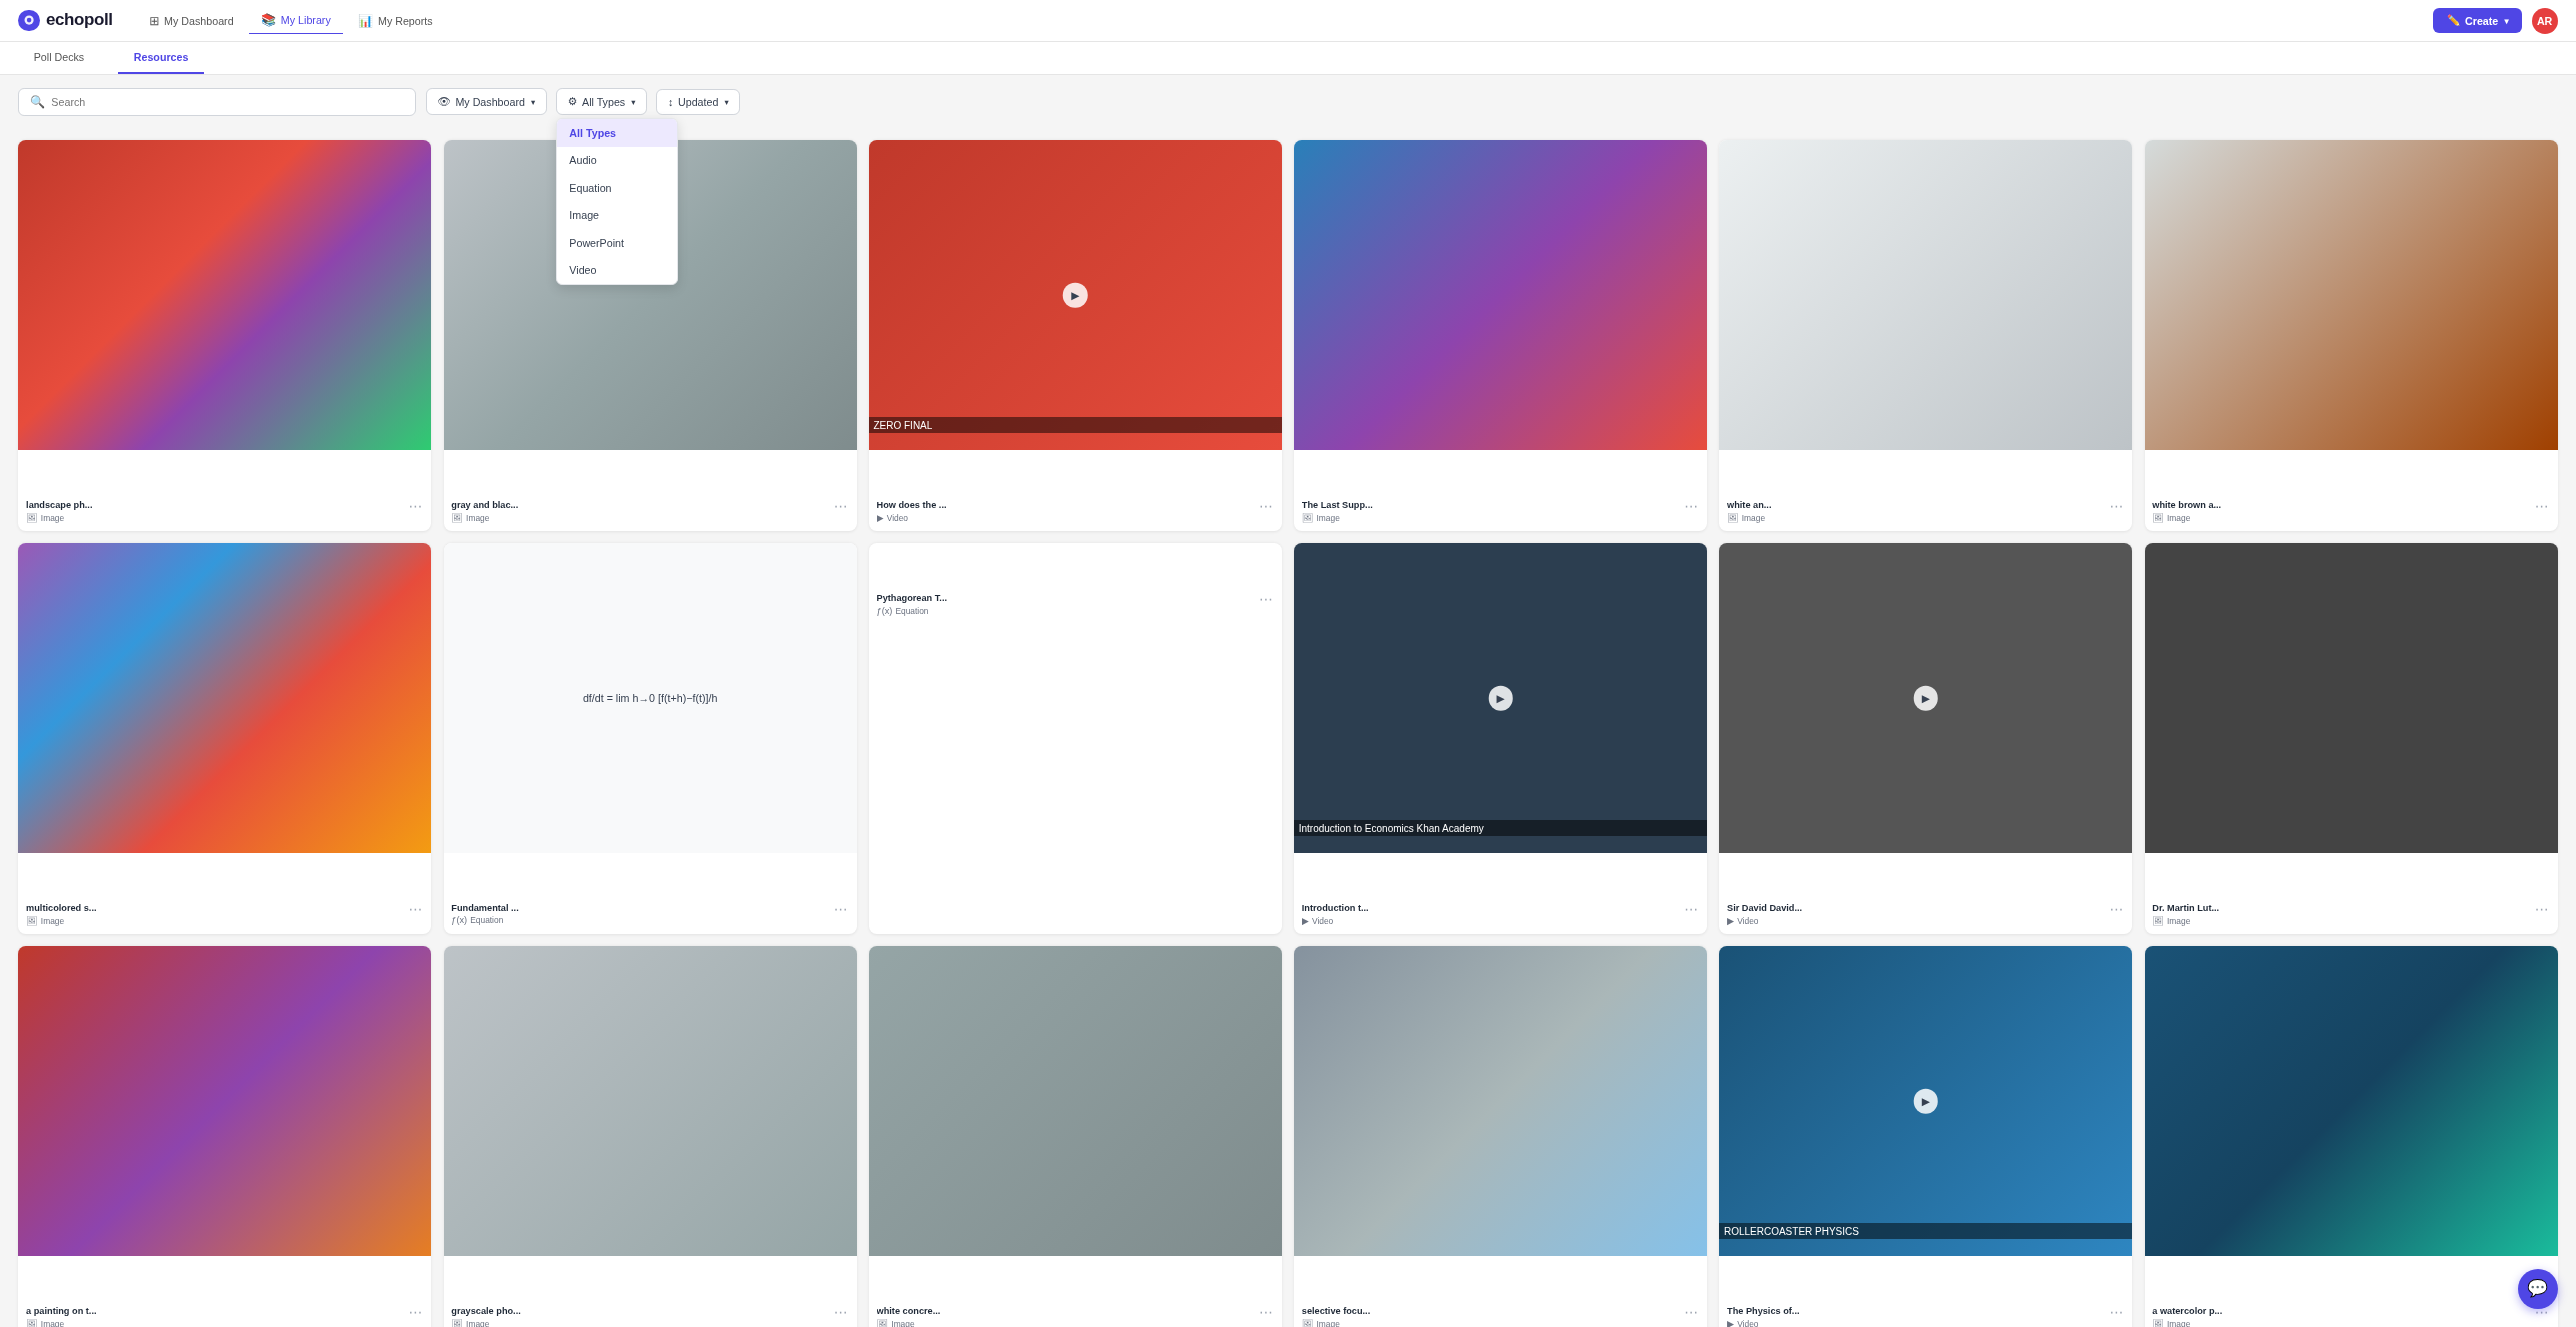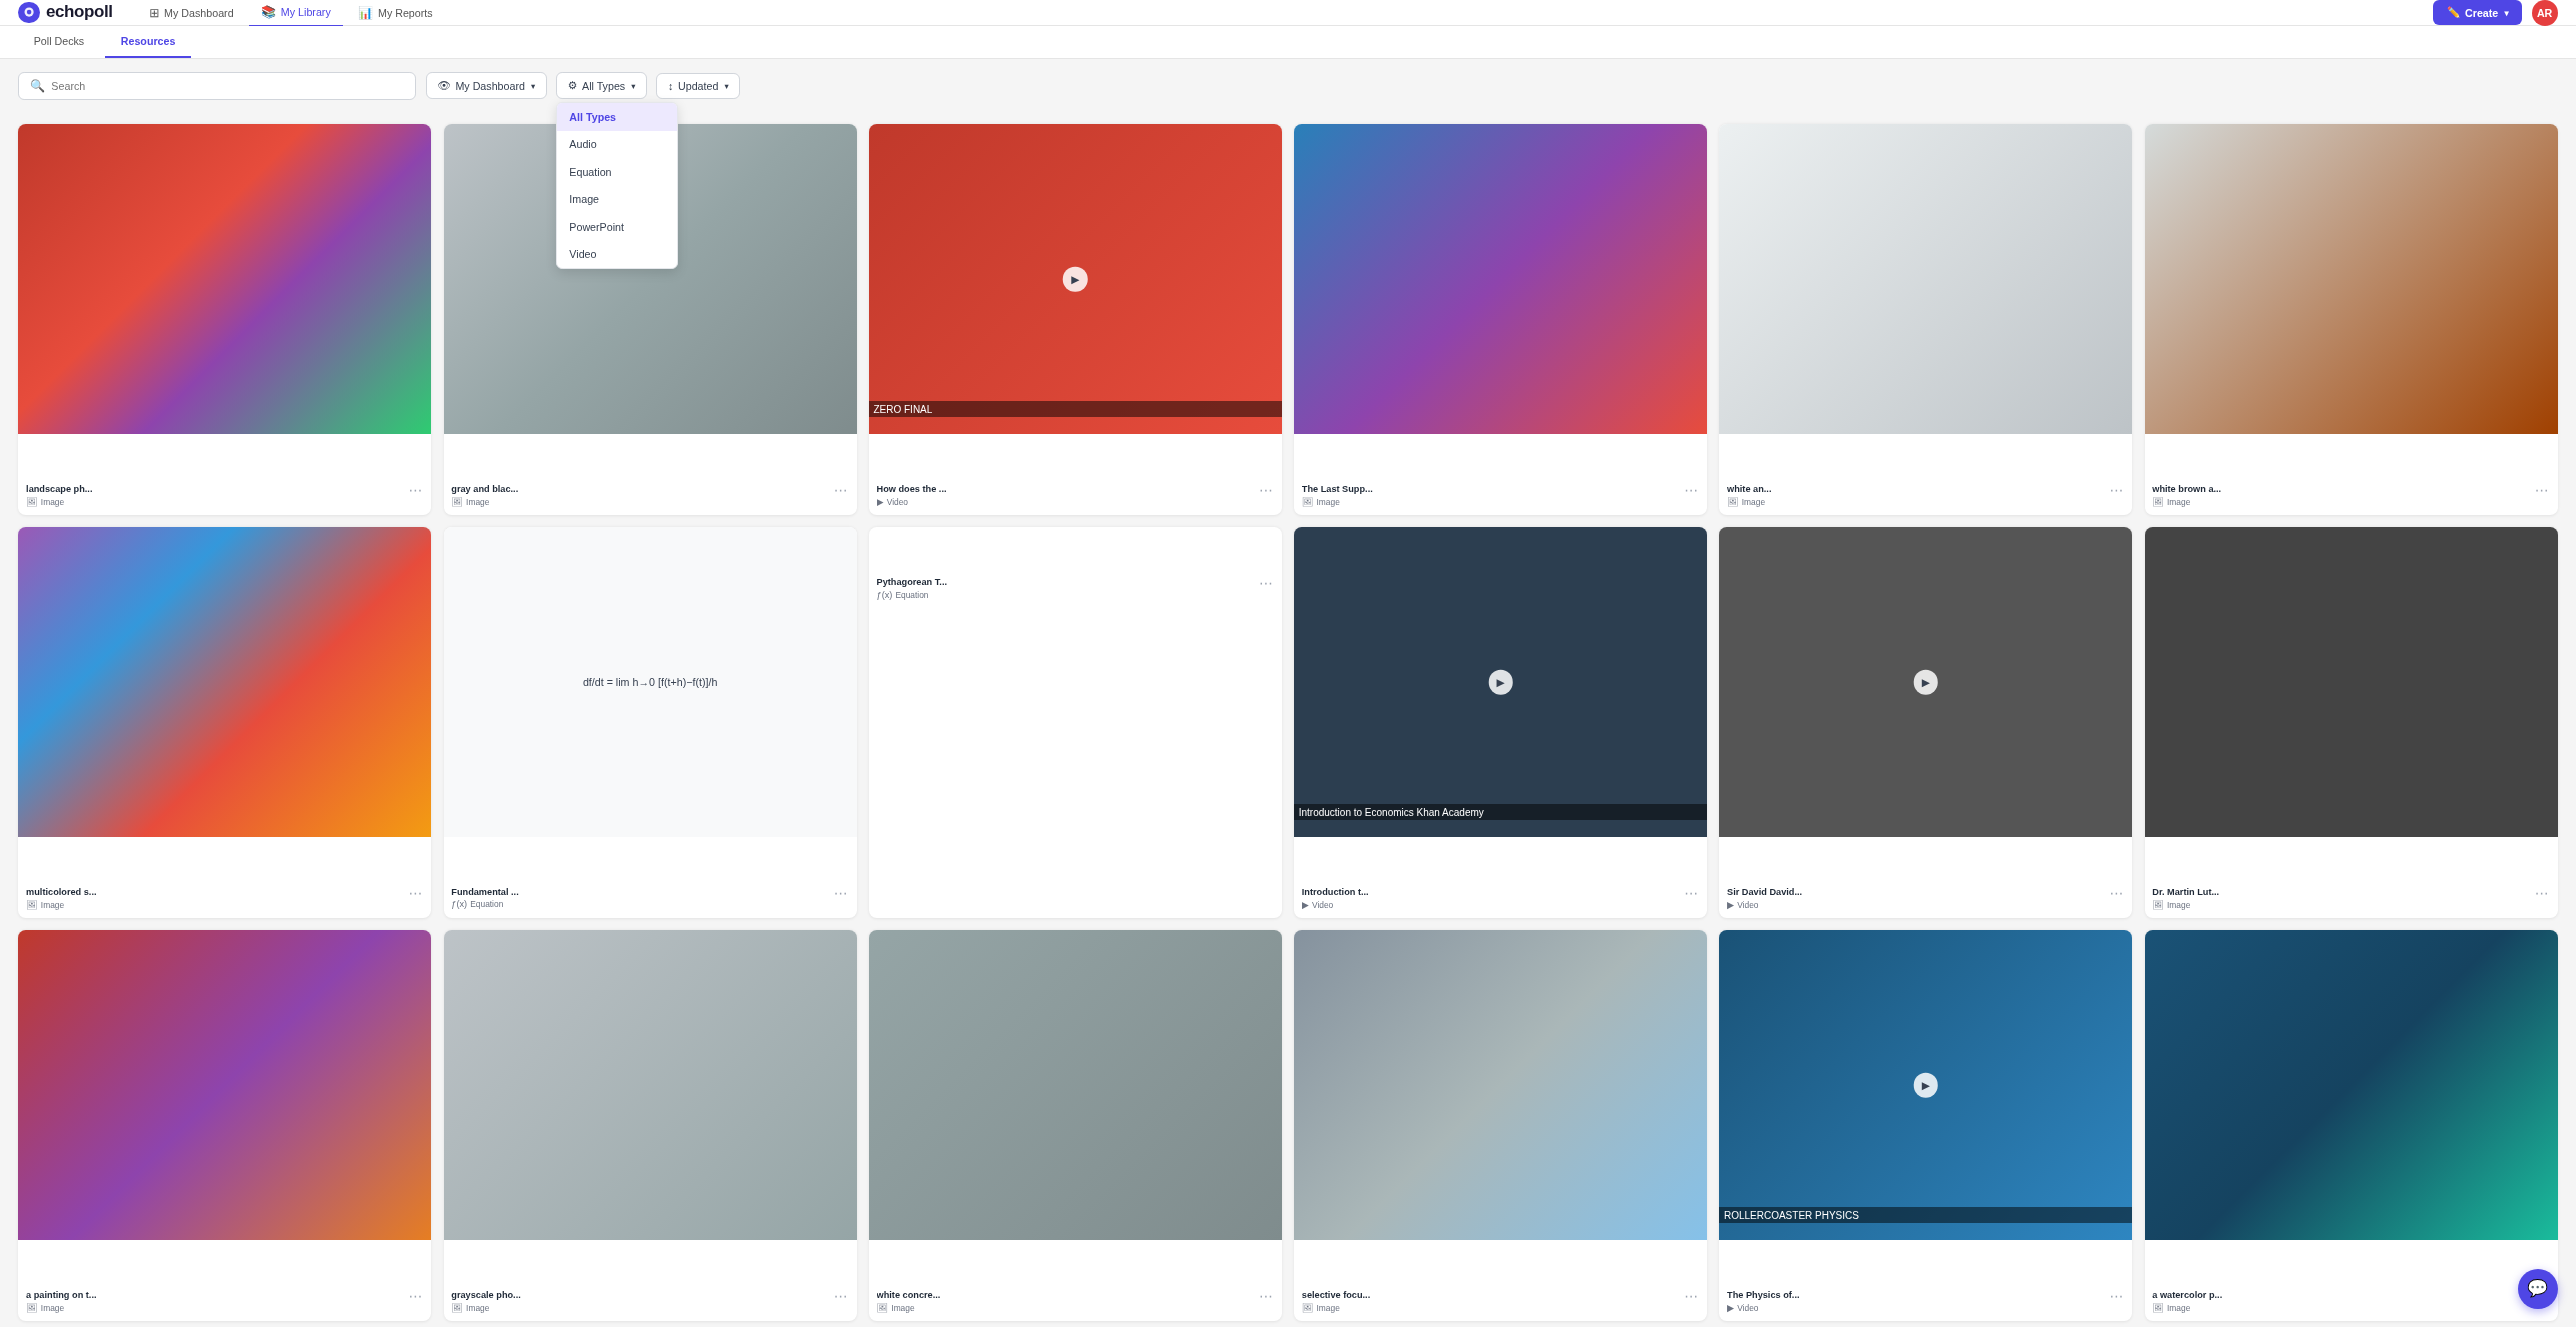--- a/index.html
+++ b/index.html
@@ -1,21 +1,21 @@
 <!DOCTYPE html>
 <html style="font-size:12.2px"><head>
   <meta charset="utf-8">
   <style>
     * { box-sizing: border-box; margin: 0; padding: 0; }
     body { font-family: -apple-system, BlinkMacSystemFont, 'Segoe UI', sans-serif; background: #f5f5f5; min-height: 100vh; }
 
     
     .nav-bar {
       display: flex; align-items: center; background: #fff;
-      border-bottom: 0.8px solid #e5e5e5; padding: 0 18.4px; height: 26px;
+      border-bottom: 0.8px solid #e5e5e5; padding: 0 18.4px; height: 42px;
       position: sticky; top: 0; z-index: 100;
     }
     .nav-logo { display: flex; align-items: center; margin-right: 24.5px; }
     .nav-logo-text { font-size: 17px; font-weight: 700; color: #1a1a2e; letter-spacing: -0.4px; }
     .nav-logo-circle { width: 21.4px; height: 21.4px; background: #4f46e5; border-radius: 50%; margin-right: 6.1px; display: flex; align-items: center; justify-content: center; }
     .nav-items { display: flex; align-items: center; gap: 3.1px; flex: 1; }
     .nav-item {
       display: flex; align-items: center; gap: 4.6px; padding: 6.1px 12.2px;
       font-size: 10.7px; color: #555; cursor: pointer; border-radius: 4.6px;
       text-decoration: none;
@@ -31,21 +31,21 @@
     }
     .avatar-btn {
       width: 26px; height: 26px; border-radius: 50%;
       background: #e53e3e; color: #fff; border: none;
       font-size: 10.7px; font-weight: 700; cursor: pointer;
       display: flex; align-items: center; justify-content: center;
     }
 
     
     .tab-bar {
-      display: flex; align-items: center; gap: 6px;
+      display: flex; align-items: center; gap: 19px;
       background: #fff; border-bottom: 0.8px solid #e5e5e5;
       padding: 0 18.4px;
     }
     .tab-btn {
       padding: 9.2px 15.3px; font-size: 10.7px; border: none; background: none;
       cursor: pointer; color: #555; border-bottom: 2.3px solid transparent;
     }
     .tab-btn.active { color: #4f46e5; border-bottom-color: #4f46e5; font-weight: 600; }
 
     

